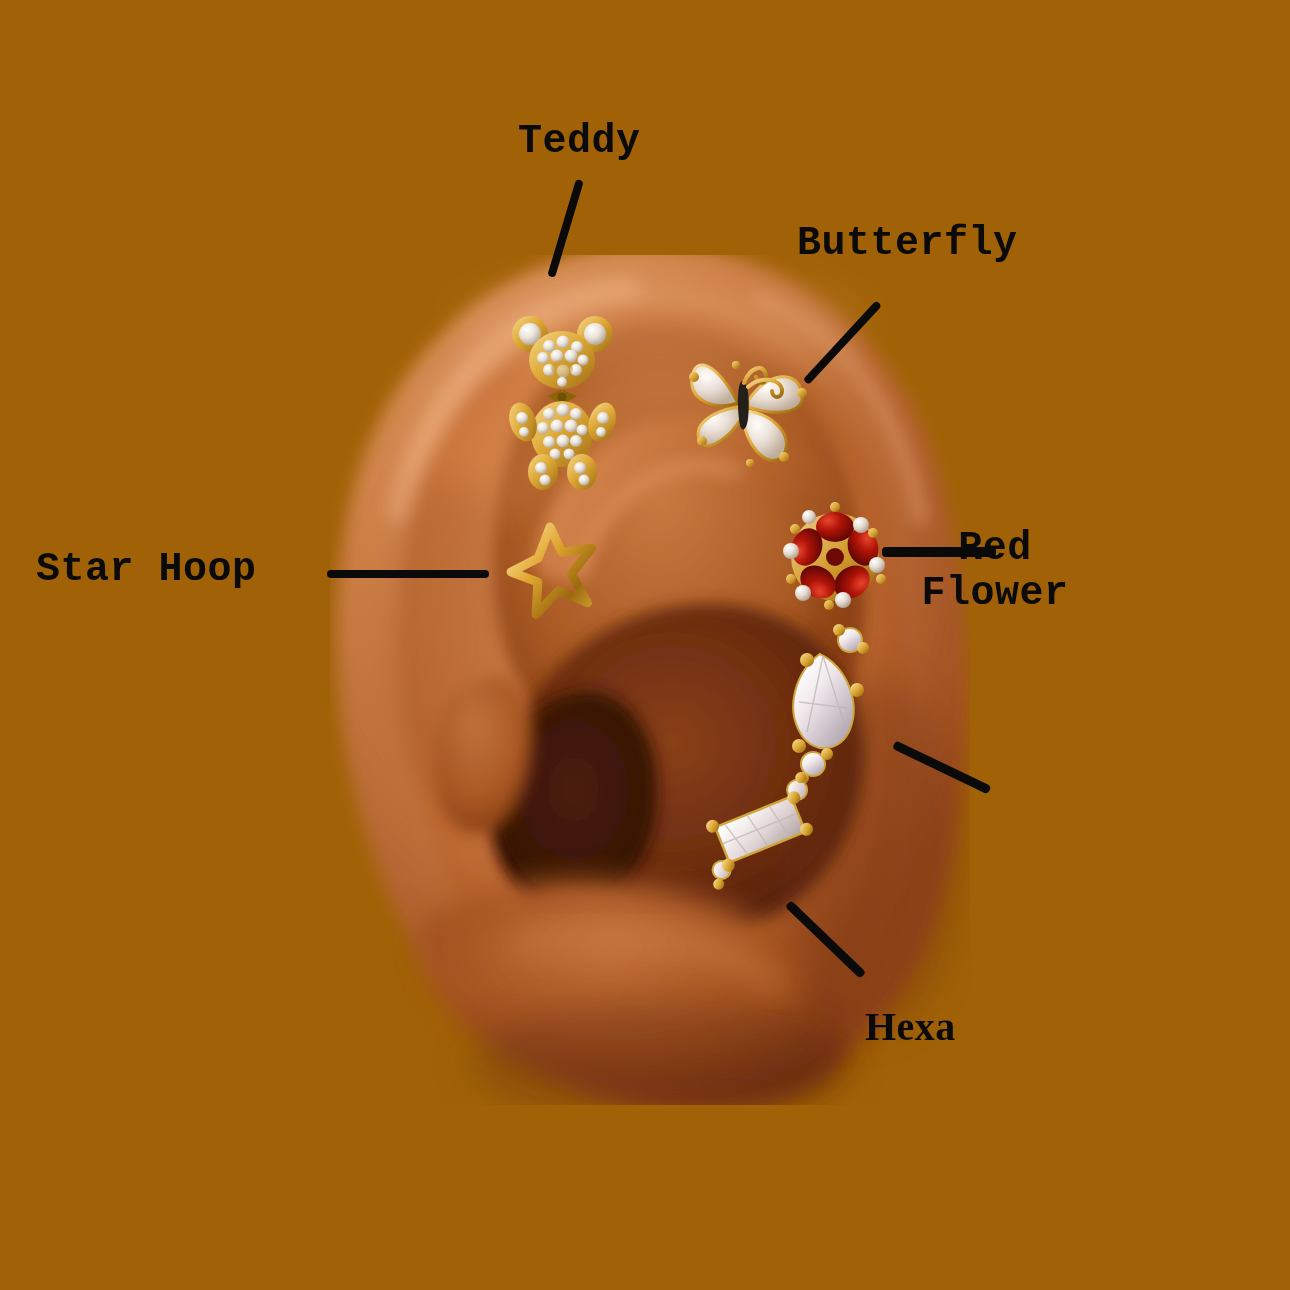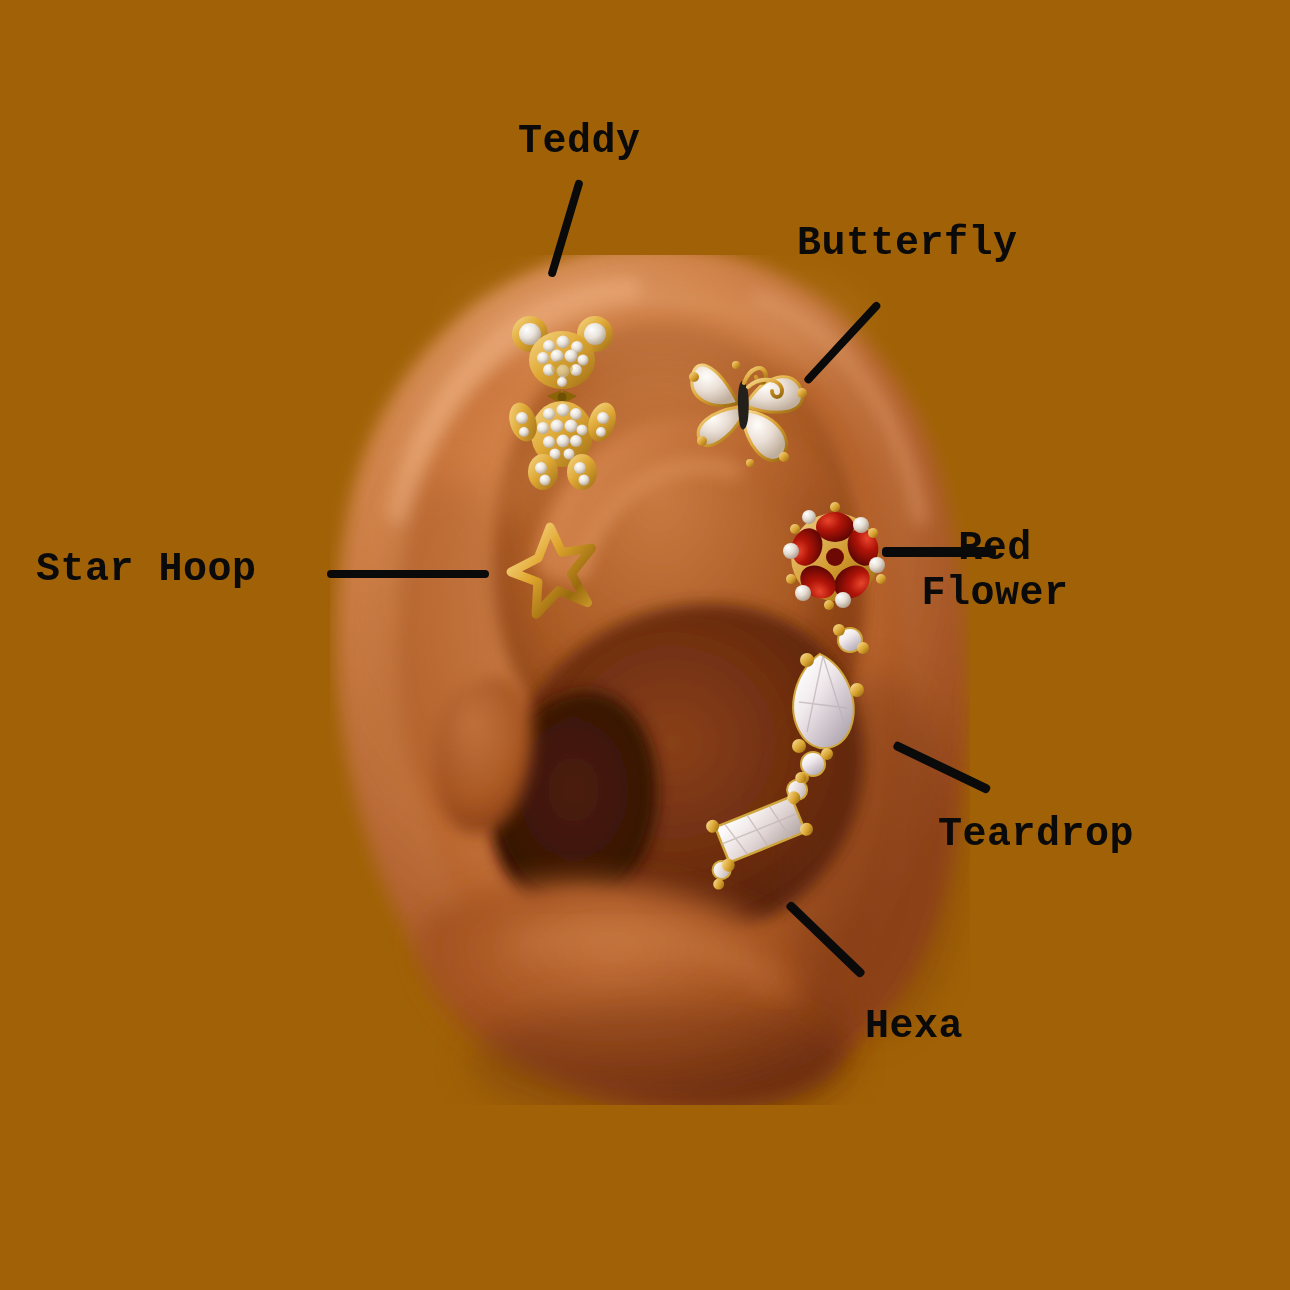--- a/index.html
+++ b/index.html
@@ -469,17 +469,16 @@
   <div class="leader" id="ld-hexa" style="left: 788px; top: 898.5px; width: 103.966px; height: 9px; background-color: rgb(10, 10, 10); transform: rotate(43.8309deg);"></div>
 
   <div class="label" id="lb-teddy" style="top: 120px; left: 518px; color: rgb(10, 10, 10);">Teddy</div>
 
   <div class="label" id="lb-star-hoop" style="top: 548px; left: 36px; color: rgb(10, 10, 10);">Star Hoop</div>
 
   <div class="label" id="lb-butterfly" style="top: 222px; left: 797px; color: rgb(10, 10, 10);">Butterfly</div>
 
   <div class="label center" id="lb-red-flower" style="top: 527px; left: 0px; width: 1990px; text-align: center; color: rgb(10, 10, 10);"><div>Red</div><div>Flower</div></div>
 
-  <div class="label" id="lb-teardrop" style="top: 813px; left: 938px; color: rgb(10, 10, 10);">Teardrop</div>
-
-  <div class="label" id="lb-hexa" style="top: 1005px; left: 865px; color: rgb(10, 10, 10);">Hexa</div>
+
+  <div class="label" id="lb-hexa" style="top: 1005px; left: 865px; color: rgb(10, 10, 10); font-family: Liberation Serif, serif;">Hexa</div>
 
 </div>
 
 </body></html>

